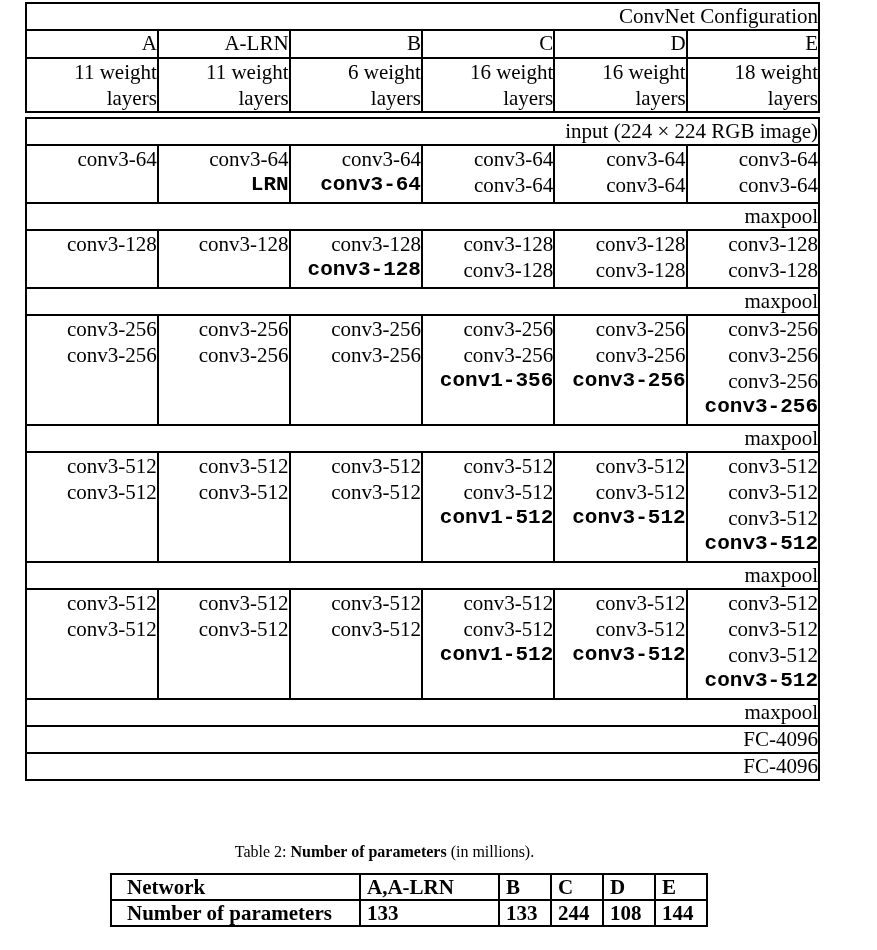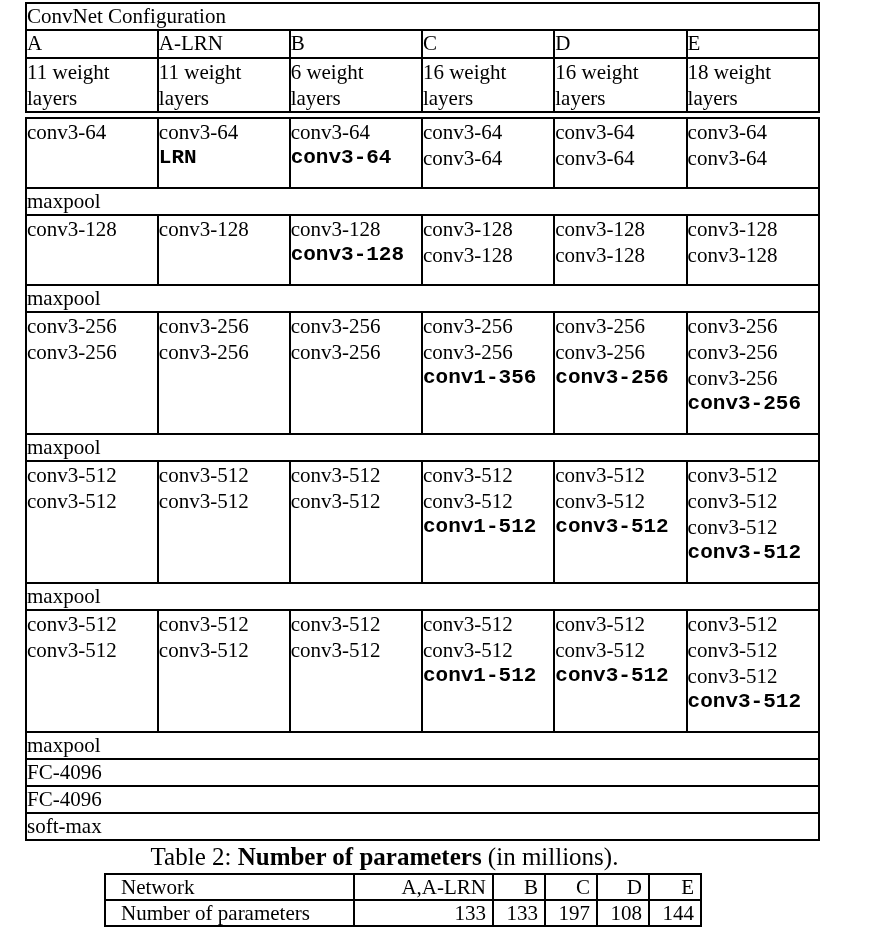--- a/index.html
+++ b/index.html
@@ -1,30 +1,30 @@
 <!DOCTYPE html>
 <html><head>
 <meta charset="utf-8">
 <style>
   html, body { margin: 0; padding: 0; background: #ffffff; }
   body { width: 877px; height: 950px; position: relative; overflow: hidden;
          font-family: "Liberation Serif", "DejaVu Serif", serif; color: #000; }
   .t1 { position: absolute; left: 25px; top: 2px; width: 795px; border-collapse: collapse; }
-  .t1 td { border: 2px solid #000; text-align: left; font-size: 21px; line-height: 26px; padding: 0; vertical-align: top; margin-top: 47px; }
+  .t1 td { border: 2px solid #000; text-align: right; font-size: 21px; line-height: 26px; padding: 0; vertical-align: top; margin-top: 47px; }
   .t1 td.full { height: 25px; line-height: 24px; }
   .t1 .colhead td { height: 26px; line-height: 25px; }
   .t1 .gap td { border-left: none; border-right: none; height: 4px; padding: 0; line-height: 4px; font-size: 1px; }
   .t1 .col { width: 132px; }
   .cell-line { display: block; }
   .cell-line.b { font-weight: bold; font-family: Liberation Mono, monospace; }
-  .group td.gcell { padding-top: 0px; padding-bottom: 16px; }
-  .caption2 { position: absolute; left: 0; width: 769px; top: 843px; text-align: center; font-size: 25px; }
+  .group td.gcell { padding-top: 0px; padding-bottom: 4px; }
+  .caption2 { position: absolute; left: 0; width: 769px; top: 843px; text-align: center; font-size: 16px; }
   .caption2 .b { font-weight: bold; }
-  .t2 { position: absolute; left: 104px; top: 873px; border-collapse: collapse; }
-  .t2 td { border: 2px solid #000; font-size: 21px; line-height: 24px; padding: 0 6px; text-align: right; }
+  .t2 { position: absolute; left: 110px; top: 873px; border-collapse: collapse; font-weight: bold; }
+  .t2 td { border: 2px solid #000; font-size: 21px; line-height: 24px; padding: 0 6px; text-align: left; }
   .t2 td.first { text-align: left; width: 226px; padding-left: 15px; }
   .t2 td.c1 { width: 125px; }
   .t2 td.cn { width: 38px; }
 </style>
 </head>
 <body>
 
 <table class="t1">
   <tbody id="t1body">
     <tr>
@@ -60,20 +60,23 @@
           <span class="cell-line">layers</span>
         </td>
       <td>
           <span class="cell-line">18 weight</span>
           <span class="cell-line">layers</span>
         </td>
     </tr>
     <tr class="gap">
         <td colspan="6"></td>
       </tr>
+    <tr>
+      <td class="full" colspan="6">input (224 × 224 RGB image)</td>
+    </tr>
 
   <tr class="group">
         <td class="gcell">
           <span class="cell-line">conv3-64</span>
         </td>
         <td class="gcell">
           <span class="cell-line">conv3-64</span>
           <span class="cell-line b">LRN</span>
         </td>
         <td class="gcell">
@@ -220,41 +223,38 @@
         </td>
       </tr>
       <tr>
         <td colspan="6" class="full">maxpool</td>
       </tr>
       <tr>
         <td colspan="6" class="full">FC-4096</td>
       </tr>
       <tr>
         <td colspan="6" class="full">FC-4096</td>
-      </tr>
-      <tr>
-        <td colspan="6" class="full">soft-max</td>
       </tr>
     </tbody>
 </table>
 
 <div class="caption2"><span>Table 2: </span><span class="b">Number of parameters</span><span> (in millions).</span></div>
 
 <table class="t2">
   <tbody>
       <tr>
     <td class="first">Network</td>
     <td class="c1">A,A-LRN</td>
     <td class="cn">B</td>
     <td class="cn">C</td>
     <td class="cn">D</td>
     <td class="cn">E</td>
   </tr>
   <tr>
     <td class="first">Number of parameters</td>
     <td class="c1">133</td>
     <td class="cn">133</td>
-    <td class="cn">197</td>
+    <td class="cn">244</td>
     <td class="cn">108</td>
     <td class="cn">144</td>
   </tr>
 </tbody>
   </table>
 
 </body></html>

